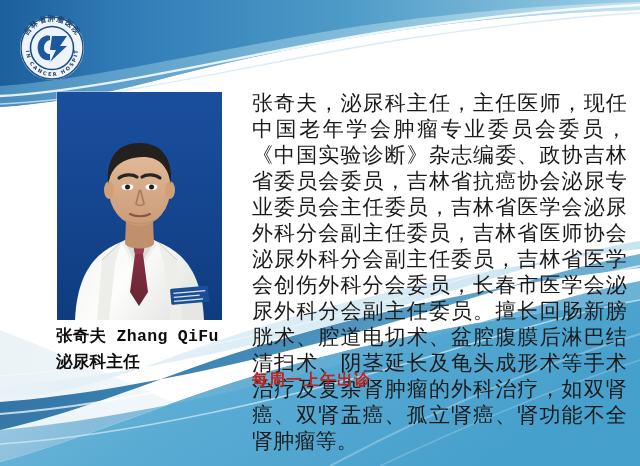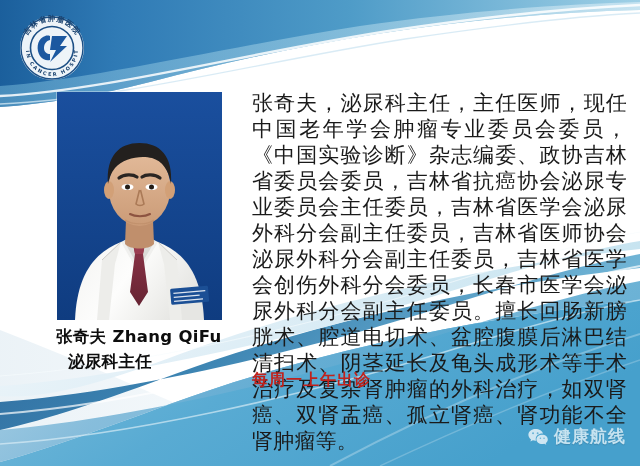--- a/index.html
+++ b/index.html
@@ -40,25 +40,25 @@
 
   
   .caption{
     position:absolute;left:56px;top:325px;
     width:210px;
     color:#0d0d0d;
     line-height:1.42;
   }
   .caption .nm{
     font-size:16.5px;font-weight:700;
-    letter-spacing:.3px;white-space:nowrap;
+    letter-spacing:.3px;white-space:nowrap;font-family:Liberation Mono, monospace;
   }
   .caption .ttl{
     font-size:16.5px;font-weight:700;
-    letter-spacing:.3px;margin-top:2px;white-space:nowrap;margin-left:12px;
+    letter-spacing:.3px;margin-top:2px;white-space:nowrap;
   }
 
   
   .bio{
     position:absolute;left:252px;top:90px;
     width:375px;
     font-size:21px;
     line-height:26px;
     color:#1a1a1a;
     text-align:justify;
@@ -259,30 +259,14 @@
     <div class="nm">张奇夫 Zhang QiFu</div>
     <div class="ttl">泌尿科主任</div>
   </div>
 
   <div class="bio">
     <p>张奇夫，泌尿科主任，主任医师，现任中国老年学会肿瘤专业委员会委员，《中国实验诊断》杂志编委、政协吉林省委员会委员，吉林省抗癌协会泌尿专业委员会主任委员，吉林省医学会泌尿外科分会副主任委员，吉林省医师协会泌尿外科分会副主任委员，吉林省医学会创伤外科分会委员，长春市医学会泌尿外科分会副主任委员。擅长回肠新膀胱术、腔道电切术、盆腔腹膜后淋巴结清扫术、阴茎延长及龟头成形术等手术治疗及复杂肾肿瘤的外科治疗，如双肾癌、双肾盂癌、孤立肾癌、肾功能不全肾肿瘤等。</p>
   </div>
 
   <div class="clinic">每周一上午出诊</div>
 
-  <div class="watermark">
-    <svg class="wm-icon" viewBox="0 0 24 24">
-      <path d="M9.2,3.2 C4.9,3.2 1.5,6.1 1.5,9.6 c0,2 1.1,3.8 2.9,5
-               L3.7,17 l2.7,-1.4 c0.9,0.3 1.8,0.4 2.8,0.4 c0.2,0 0.4,0 0.6,0
-               c-0.2,-0.5 -0.3,-1.1 -0.3,-1.7 c0,-3.3 3.2,-6 7.2,-6 c0.3,0 0.5,0 0.8,0
-               C16.8,5.2 13.4,3.2 9.2,3.2 Z" fill="#ffffff" opacity="0.95"></path>
-      <circle cx="6.6" cy="7.9" r="1.05" fill="#6fb6d8"></circle>
-      <circle cx="11.6" cy="7.9" r="1.05" fill="#6fb6d8"></circle>
-      <path d="M16.6,9.6 c-3.5,0 -6.3,2.2 -6.3,5 c0,2.8 2.8,5 6.3,5
-               c0.8,0 1.5,-0.1 2.2,-0.3 l2.2,1.2 l-0.6,-1.9
-               c1.4,-0.9 2.3,-2.4 2.3,-4 C22.7,11.8 20,9.6 16.6,9.6 Z" fill="#ffffff" opacity="0.95"></path>
-      <circle cx="14.6" cy="13.3" r="0.85" fill="#6fb6d8"></circle>
-      <circle cx="18.6" cy="13.3" r="0.85" fill="#6fb6d8"></circle>
-    </svg>
-    <span class="wm-text">健康航线</span>
-  </div>
 
 </div>
 
 </body></html>

